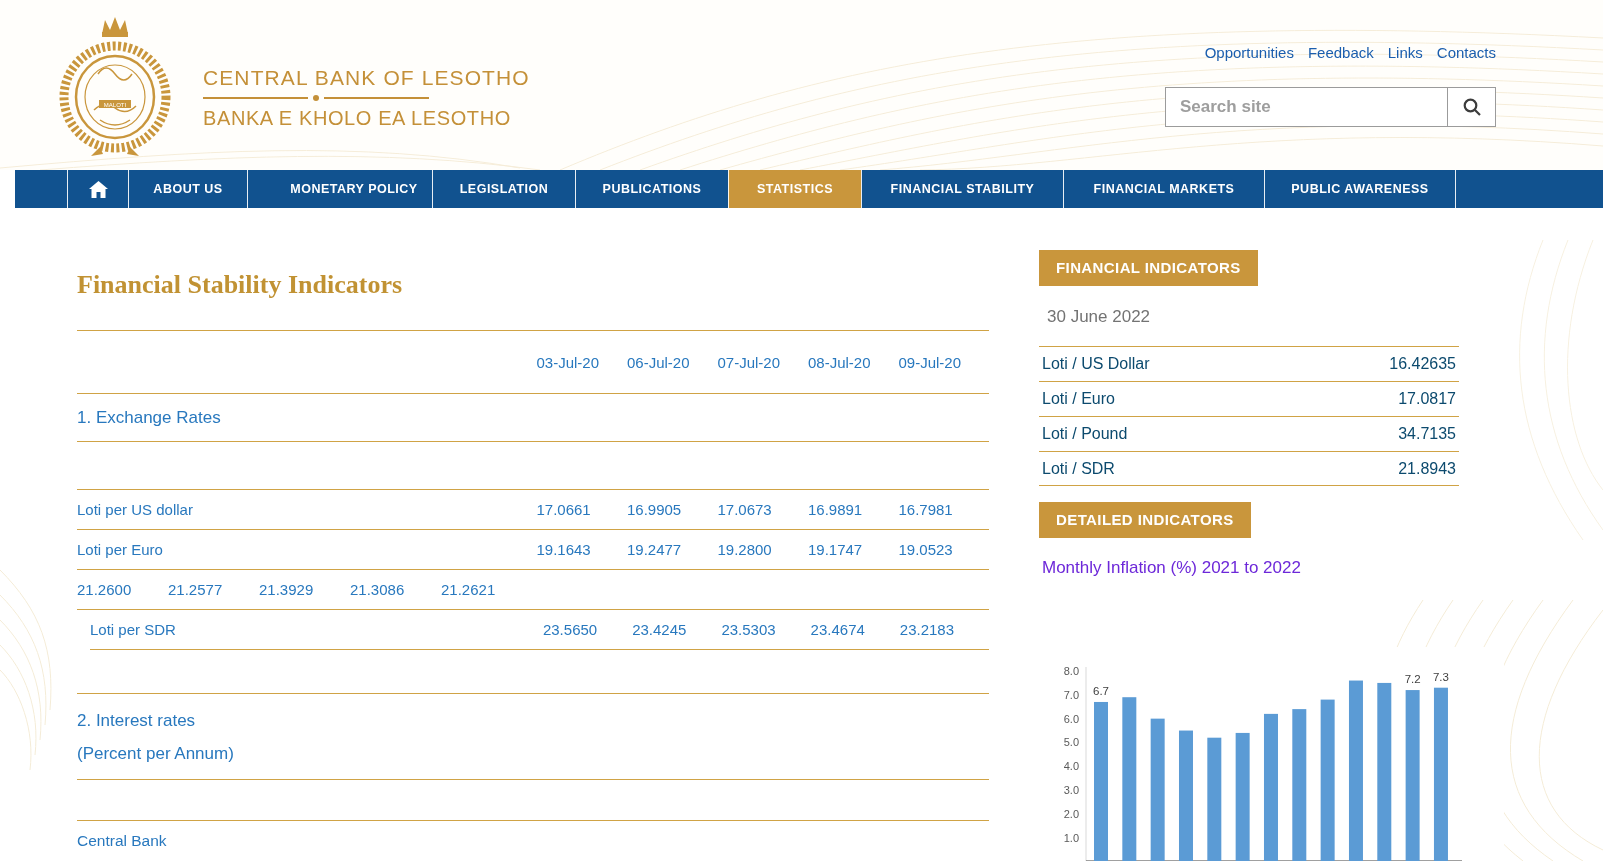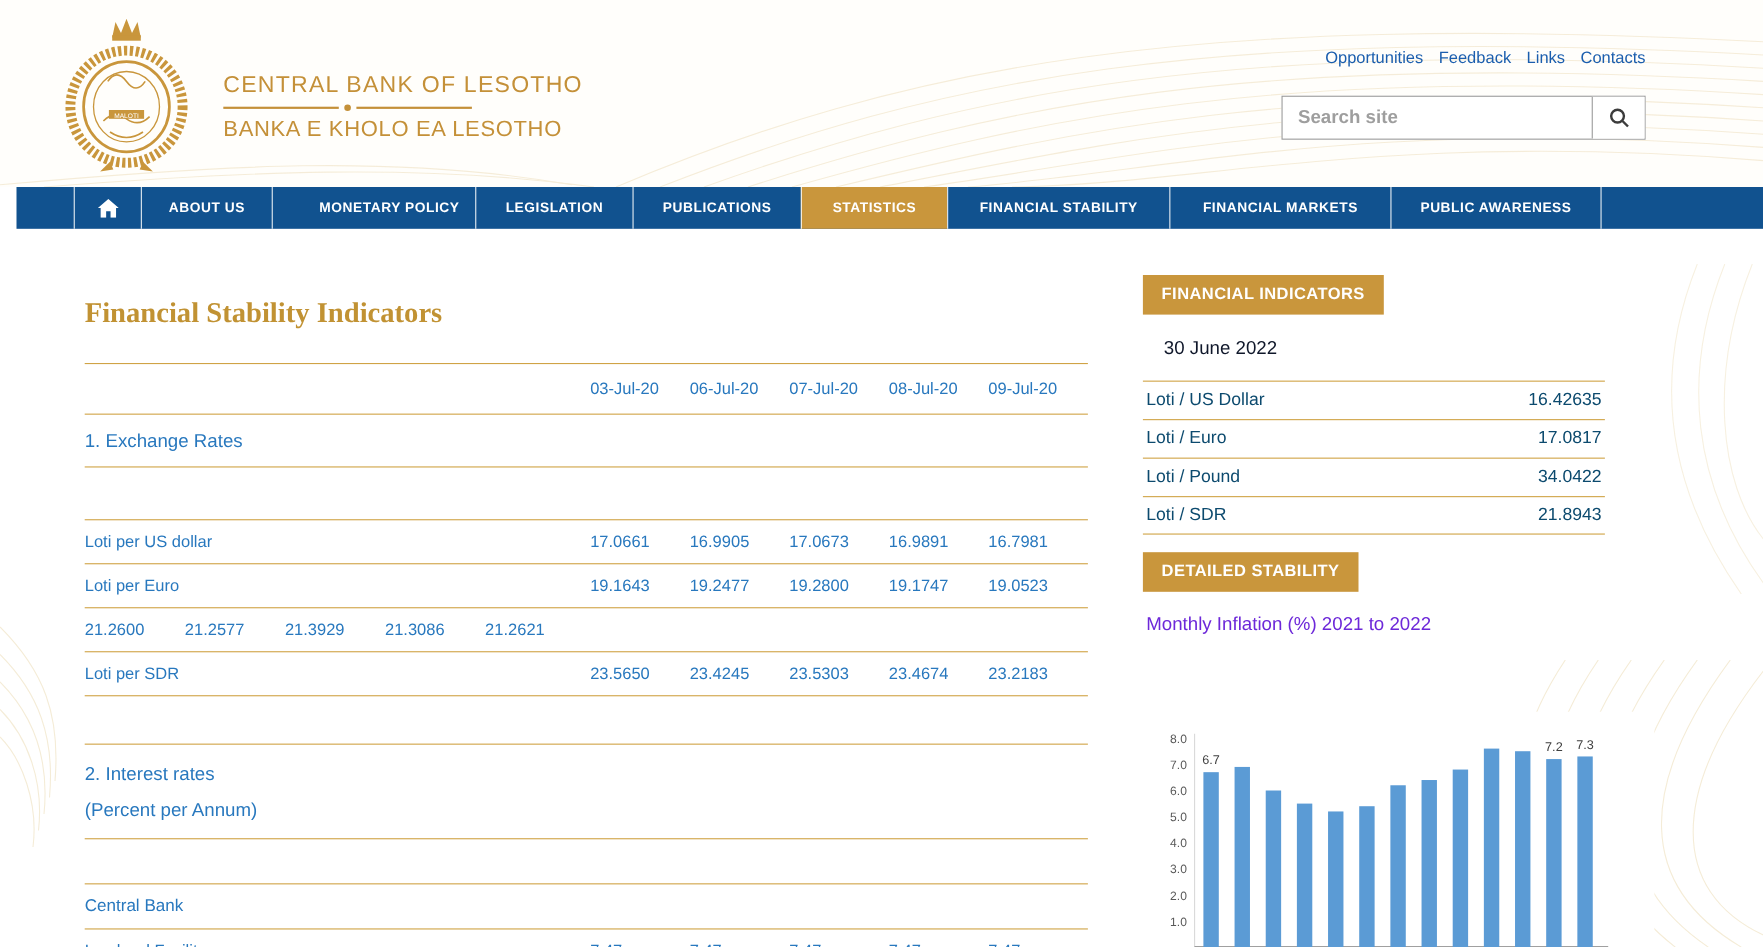--- a/index.html
+++ b/index.html
@@ -46,21 +46,21 @@
   .frow.top { border-top:1px solid #d0a345; }
   .fcell-label { width:462px; }
   .fcell-val { width:91px; }
   .frow .sec-heading { font-size:17px; }
   .heading2-lines { font-size:17px; line-height:33px; }
 
   
   .sidebar { position:absolute; left:1039px; top:250px; width:466px; z-index:2; }
   .badge { display:inline-block; height:36px; line-height:36px; padding:0 17px; background:#c9963c;
            color:#fff; font-weight:bold; font-size:15px; letter-spacing:0.4px; }
-  .as-of { margin:21px 0 0 19px; font-size:17px; color:#0f172a; }
+  .as-of { margin:21px 0 0 8px; font-size:17px; color:#737373; }
   .rates { margin-top:19px; width:420px; }
   .rrow { display:flex; justify-content:space-between; align-items:center; height:35px;
           border-top:1px solid #d0a345; color:#0c4a6e; font-size:16px; padding:0 3px; }
   .rrow:last-child { border-bottom:1px solid #d0a345; }
   .badge2 { margin-top:16px; }
   .chart-caption { margin:20px 0 0 3px; font-size:17px; color:#6d28d9; }
   .chart-card { margin-top:69px; width:465px; background:#ffffff; }
 </style>
 </head>
 <body>
@@ -156,21 +156,21 @@
       <span>FINANCIAL MARKETS</span>
     </div>
     <div class="nav-item last" style="width: 192px;">
       <span>PUBLIC AWARENESS</span>
     </div>
   </div>
 
 <div class="content">
   <h1 class="page-title">Financial Stability Indicators</h1>
   <div class="ftable" id="fsi-table">
-      <div class="frow top" style="height: 47px; justify-content: center;">
+      <div class="frow top" style="height: 64px; justify-content: center;">
         <div class="fcell-label"></div>
         <div class="fcell-val">03-Jul-20</div>
         <div class="fcell-val">06-Jul-20</div>
         <div class="fcell-val">07-Jul-20</div>
         <div class="fcell-val">08-Jul-20</div>
         <div class="fcell-val">09-Jul-20</div>
       </div>
       <div class="frow " style="height: 48px;">
         <div class="sec-heading">1. Exchange Rates</div>
       </div>
@@ -191,21 +191,21 @@
         <div class="fcell-val">19.1747</div>
         <div class="fcell-val">19.0523</div>
       </div>
       <div class="frow " style="height: 40px;">
         <div class="fcell-val">21.2600</div>
         <div class="fcell-val">21.2577</div>
         <div class="fcell-val">21.3929</div>
         <div class="fcell-val">21.3086</div>
         <div class="fcell-val">21.2621</div>
       </div>
-      <div class="frow " style="height: 40px;">
+      <div class="frow " style="height: 40px; margin-left: 13px;">
         <div class="fcell-label">Loti per SDR</div>
         <div class="fcell-val">23.5650</div>
         <div class="fcell-val">23.4245</div>
         <div class="fcell-val">23.5303</div>
         <div class="fcell-val">23.4674</div>
         <div class="fcell-val">23.2183</div>
       </div>
       <div class="frow " style="height: 44px;"></div>
       <div class="frow " style="height: 86px;">
         <div class="heading2-lines">
@@ -235,28 +235,28 @@
       <div class="rrow">
         <span>Loti / US Dollar</span>
         <span>16.42635</span>
       </div>
       <div class="rrow">
         <span>Loti / Euro</span>
         <span>17.0817</span>
       </div>
       <div class="rrow">
         <span>Loti / Pound</span>
-        <span>34.0422</span>
+        <span>34.7135</span>
       </div>
       <div class="rrow">
         <span>Loti / SDR</span>
         <span>21.8943</span>
       </div>
     </div>
-  <div class="badge badge2">DETAILED STABILITY</div>
+  <div class="badge badge2">DETAILED INDICATORS</div>
   <div class="chart-caption">Monthly Inflation (%) 2021 to 2022</div>
   <div class="chart-card">
     <svg id="chart-svg" width="465" height="220" viewBox="0 0 465 220">
         <text x="40" y="28.02000000000001" text-anchor="end" font-size="11" fill="#595959" font-family="Liberation Sans, sans-serif">8.0</text>
         <text x="40" y="51.83000000000001" text-anchor="end" font-size="11" fill="#595959" font-family="Liberation Sans, sans-serif">7.0</text>
         <text x="40" y="75.64000000000001" text-anchor="end" font-size="11" fill="#595959" font-family="Liberation Sans, sans-serif">6.0</text>
         <text x="40" y="99.45" text-anchor="end" font-size="11" fill="#595959" font-family="Liberation Sans, sans-serif">5.0</text>
         <text x="40" y="123.26" text-anchor="end" font-size="11" fill="#595959" font-family="Liberation Sans, sans-serif">4.0</text>
         <text x="40" y="147.07" text-anchor="end" font-size="11" fill="#595959" font-family="Liberation Sans, sans-serif">3.0</text>
         <text x="40" y="170.88" text-anchor="end" font-size="11" fill="#595959" font-family="Liberation Sans, sans-serif">2.0</text>

